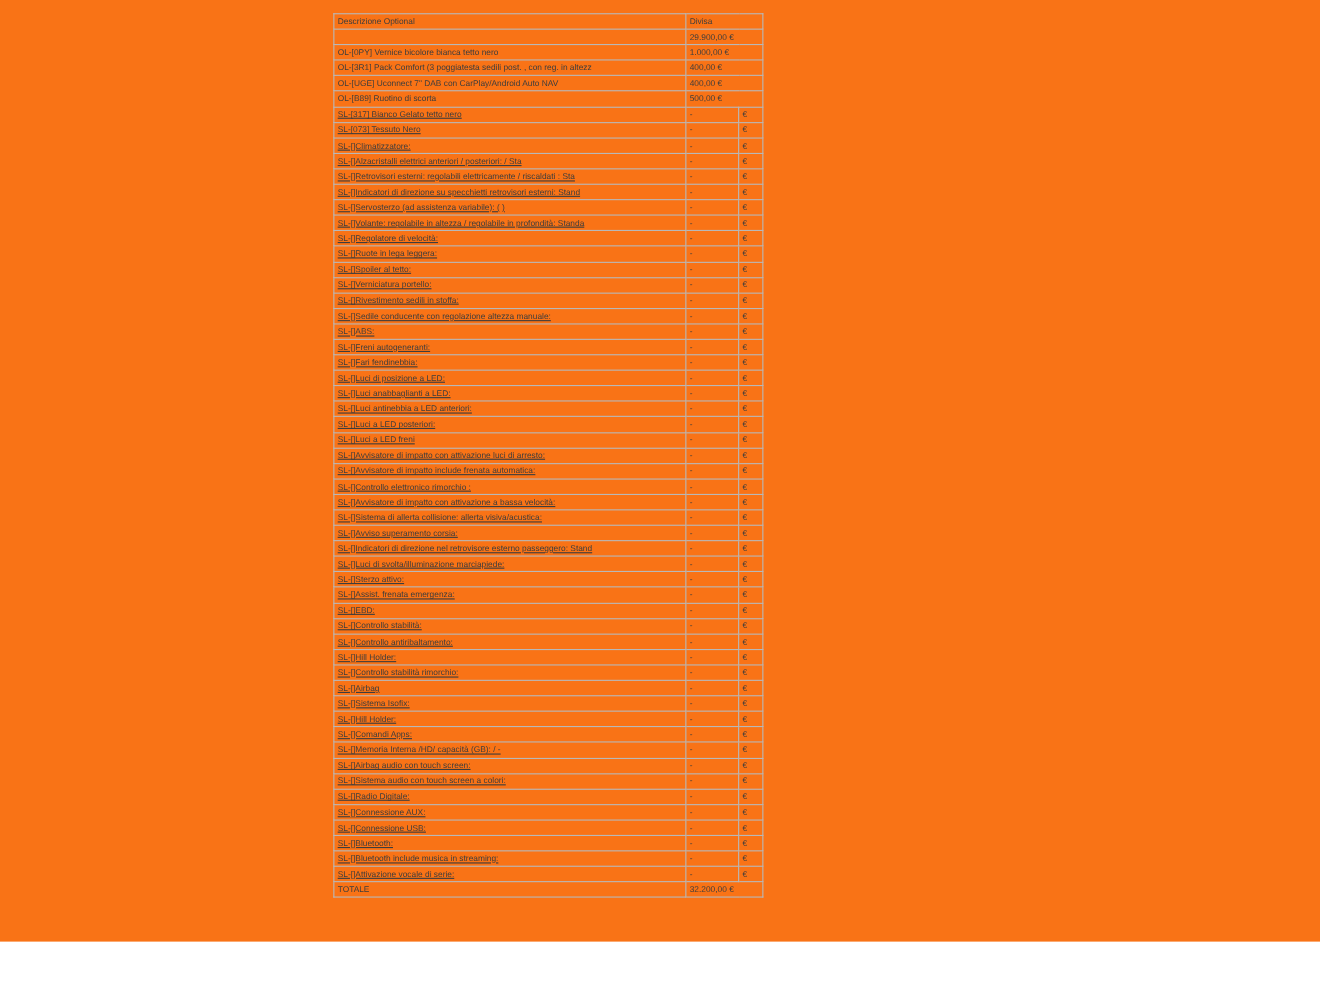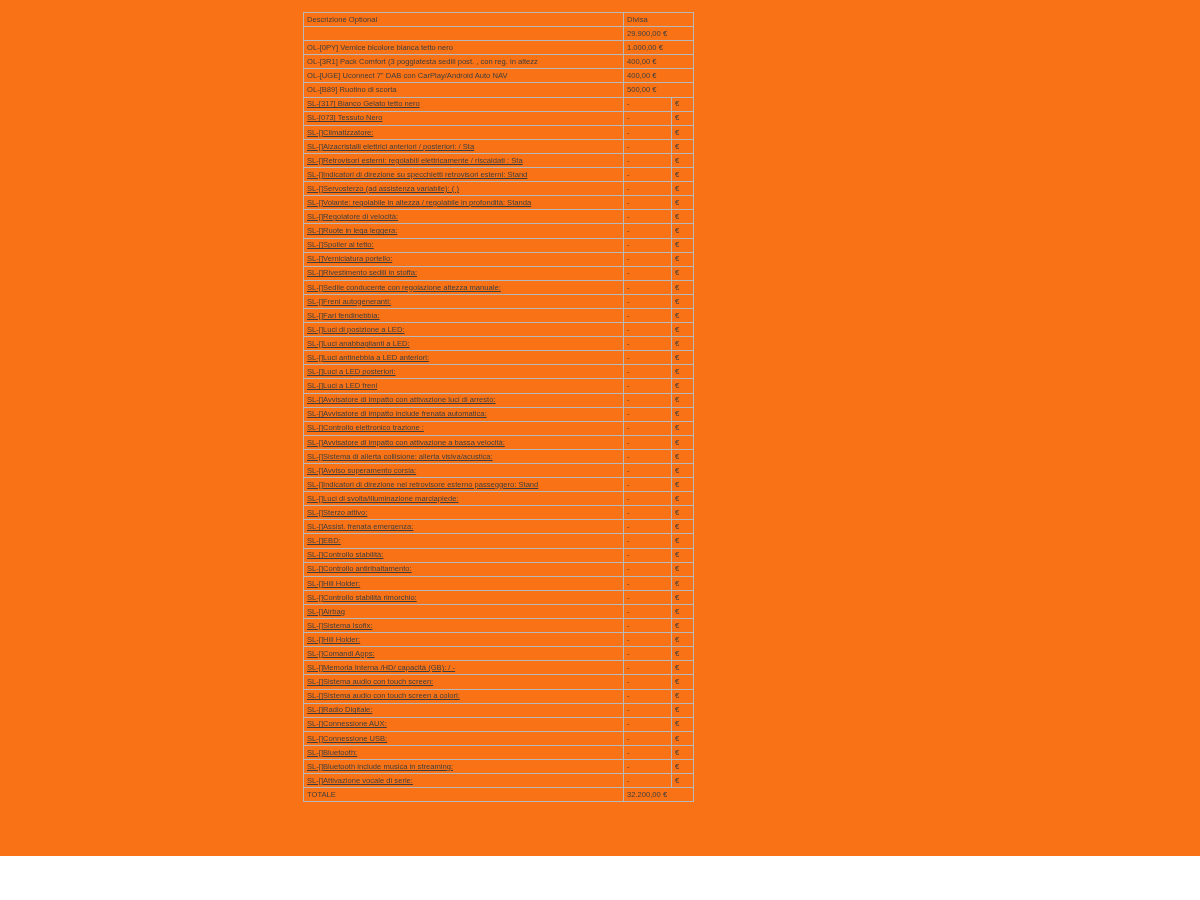--- a/index.html
+++ b/index.html
@@ -154,20 +154,25 @@
           <td class="desc-ind">SL-[]Rivestimento sedili in stoffa:</td>
           <td class="num">-</td>
           <td class="cur">€</td>
         </tr>
         <tr>
           <td class="desc-ind">SL-[]Sedile conducente con regolazione altezza manuale:</td>
           <td class="num">-</td>
           <td class="cur">€</td>
         </tr>
         <tr>
+          <td class="desc-ind">SL-[]ABS:</td>
+          <td class="num">-</td>
+          <td class="cur">€</td>
+        </tr>
+        <tr>
           <td class="desc-ind">SL-[]Freni autogeneranti:</td>
           <td class="num">-</td>
           <td class="cur">€</td>
         </tr>
         <tr>
           <td class="desc-ind">SL-[]Fari fendinebbia:</td>
           <td class="num">-</td>
           <td class="cur">€</td>
         </tr>
         <tr>
@@ -199,21 +204,21 @@
           <td class="desc-ind">SL-[]Avvisatore di impatto con attivazione luci di arresto:</td>
           <td class="num">-</td>
           <td class="cur">€</td>
         </tr>
         <tr>
           <td class="desc-ind">SL-[]Avvisatore di impatto include frenata automatica:</td>
           <td class="num">-</td>
           <td class="cur">€</td>
         </tr>
         <tr>
-          <td class="desc-ind">SL-[]Controllo elettronico trazione :</td>
+          <td class="desc-ind">SL-[]Controllo elettronico rimorchio :</td>
           <td class="num">-</td>
           <td class="cur">€</td>
         </tr>
         <tr>
           <td class="desc-ind">SL-[]Avvisatore di impatto con attivazione a bassa velocità:</td>
           <td class="num">-</td>
           <td class="cur">€</td>
         </tr>
         <tr>
           <td class="desc-ind">SL-[]Sistema di allerta collisione: allerta visiva/acustica:</td>
@@ -289,21 +294,21 @@
           <td class="desc-ind">SL-[]Comandi Apps:</td>
           <td class="num">-</td>
           <td class="cur">€</td>
         </tr>
         <tr>
           <td class="desc-ind">SL-[]Memoria Interna /HD/ capacità (GB):   / -</td>
           <td class="num">-</td>
           <td class="cur">€</td>
         </tr>
         <tr>
-          <td class="desc-ind">SL-[]Sistema audio con touch screen:</td>
+          <td class="desc-ind">SL-[]Airbag audio con touch screen:</td>
           <td class="num">-</td>
           <td class="cur">€</td>
         </tr>
         <tr>
           <td class="desc-ind">SL-[]Sistema audio con touch screen a colori:</td>
           <td class="num">-</td>
           <td class="cur">€</td>
         </tr>
         <tr>
           <td class="desc-ind">SL-[]Radio Digitale:</td>

